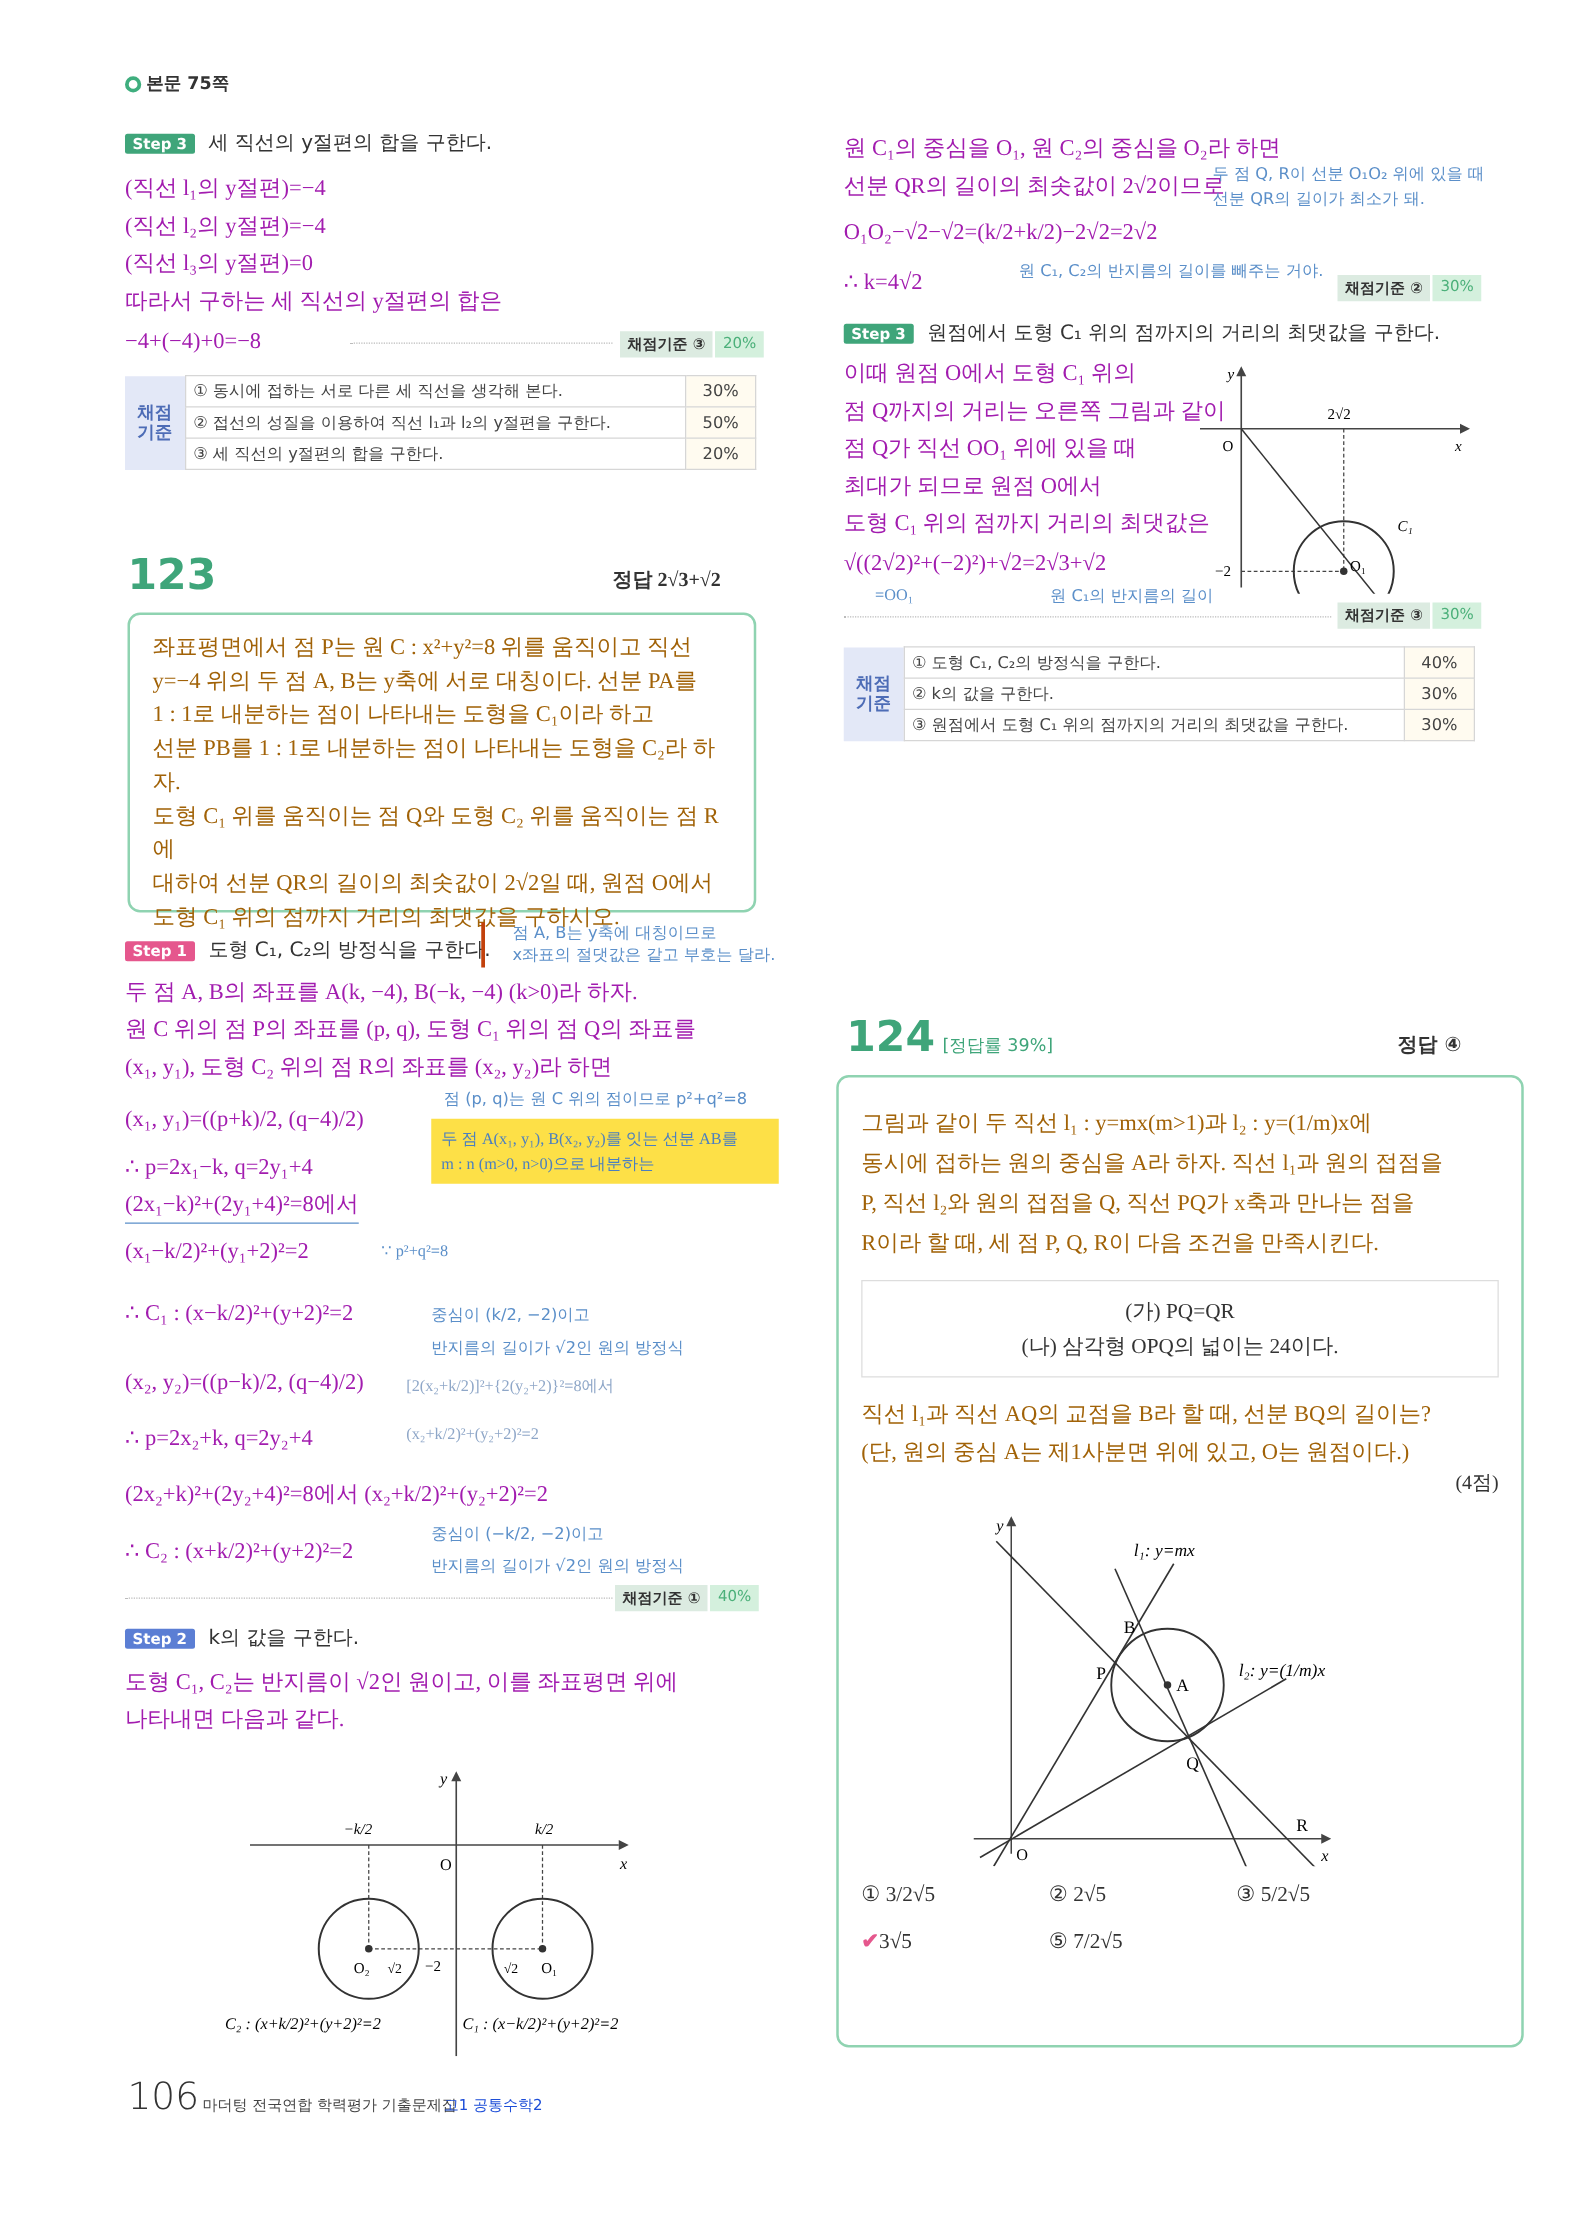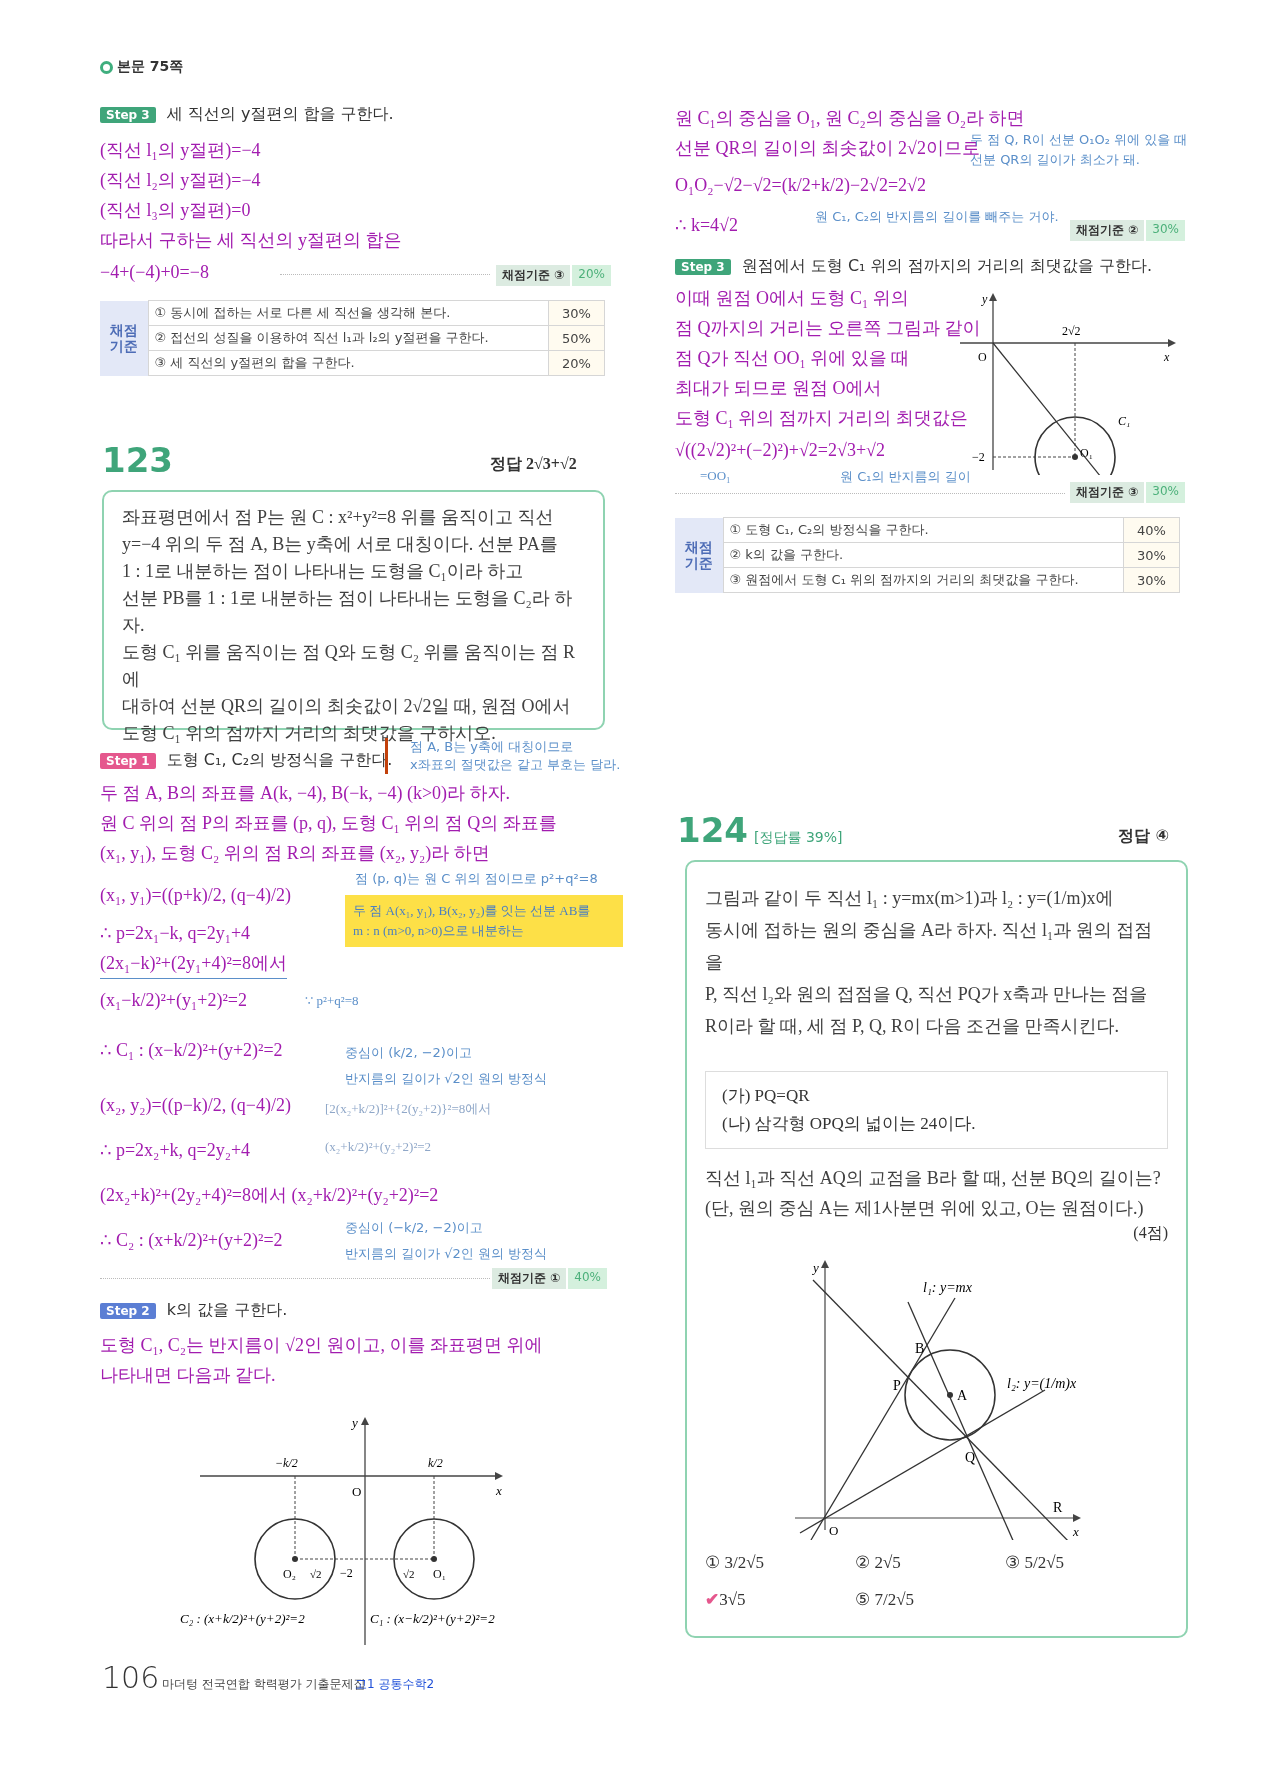--- a/index.html
+++ b/index.html
@@ -23,21 +23,21 @@
   .score-tag .lbl { background: #dcebe1; color: #333; padding: 2px 6px; }
   .score-tag .pct { background: #d4f0dd; color: #4cb07a; padding: 2px 6px; margin-left: 2px; font-weight: normal; }
   .dotline { border-bottom: 1px dotted #bbb; height: 1px; }
   .crit-table { border-collapse: collapse; font-size: 13px; }
   .crit-table td { border: 1px solid #d6d6d6; padding: 3px 6px; height: 24px; color: #444; }
   .crit-table .head { background: #e3e8f7; color: #4d6cb6; font-weight: bold; text-align: center; border: none; width: 48px; line-height: 16px; font-size: 14px; }
   .crit-table .pct { text-align: center; width: 56px; background: #fffbf0; }
   .prob-num { font-size: 34px; font-weight: bold; color: #3fa57a; }
   .answer { font-size: 16px; font-weight: bold; color: #333; }
   .prob-box { border: 2px solid #8fd3b1; border-radius: 10px; background: #fff; }
-  .prob-text { font-size: 18px; line-height: 27px; color: #404040; }
+  .prob-text { font-size: 18px; line-height: 27px; color: #a16207; }
   .yellow-note { background: #fde047; font-size: 13px; color: #4b7fc0; padding: 6px 8px; line-height: 20px; }
   .cond-box { border: 1px solid #ddd; background: #fff; padding: 10px 16px; font-size: 17px; line-height: 28px; }
   .choice { font-size: 17px; }
   .footer-num { font-size: 30px; color: #333; font-weight: 300; }
   .footer-txt { font-size: 12px; color: #444; }
   .footer-sub { font-size: 12px; color: #1d4ed8; }
   .underline { border-bottom: 1.5px solid #5b8fc9; }
   svg text { font-family: "Liberation Serif", serif; }
 </style>
 </head>
@@ -242,26 +242,26 @@
   </tr>
 </tbody>
   </table>
 
 <div class="abs" style="left:677px;top:810px;display:flex;align-items:baseline;gap:6px;">
   <span class="prob-num">124</span>
   <span style="font-size:14px;color:#3fa57a;">[정답률 39%]</span>
 </div>
 <div class="abs answer" style="left:1118px;top:826px;">정답 ④</div>
 
-<div class="abs prob-box" style="left:685px;top:860px;width:503px;height:778px;padding:20px 18px;">
+<div class="abs prob-box" style="left:669px;top:860px;width:550px;height:778px;padding:20px 18px;">
   <div class="prob-text serif" style="line-height:32px;">그림과 같이 두 직선 l₁ : y=mx(m&gt;1)과 l₂ : y=(1/m)x에</div>
   <div class="prob-text serif" style="line-height:32px;">동시에 접하는 원의 중심을 A라 하자. 직선 l₁과 원의 접점을</div>
   <div class="prob-text serif" style="line-height:32px;">P, 직선 l₂와 원의 접점을 Q, 직선 PQ가 x축과 만나는 점을</div>
   <div class="prob-text serif" style="line-height:32px;">R이라 할 때, 세 점 P, Q, R이 다음 조건을 만족시킨다.</div>
-  <div class="cond-box serif" style="margin-top:29px;">
+  <div class="cond-box serif" style="margin-top:14px;text-align:center;">
     <div>(가) PQ=QR</div>
     <div>(나) 삼각형 OPQ의 넓이는 24이다.</div>
   </div>
   <div class="prob-text serif" style="margin-top:14px;line-height:30px;">직선 l₁과 직선 AQ의 교점을 B라 할 때, 선분 BQ의 길이는?</div>
   <div class="prob-text serif" style="line-height:30px;">(단, 원의 중심 A는 제1사분면 위에 있고, O는 원점이다.)</div>
   <div class="serif" style="text-align:right;font-size:16px;">(4점)</div>
 
   <svg width="330" height="290" style="margin-left:70px;margin-top:6px;">
     <line x1="20" y1="268" x2="300" y2="268" stroke="#444" stroke-width="1.2"></line>
     <polygon points="298,264 306,268 298,272" fill="#444"></polygon>

